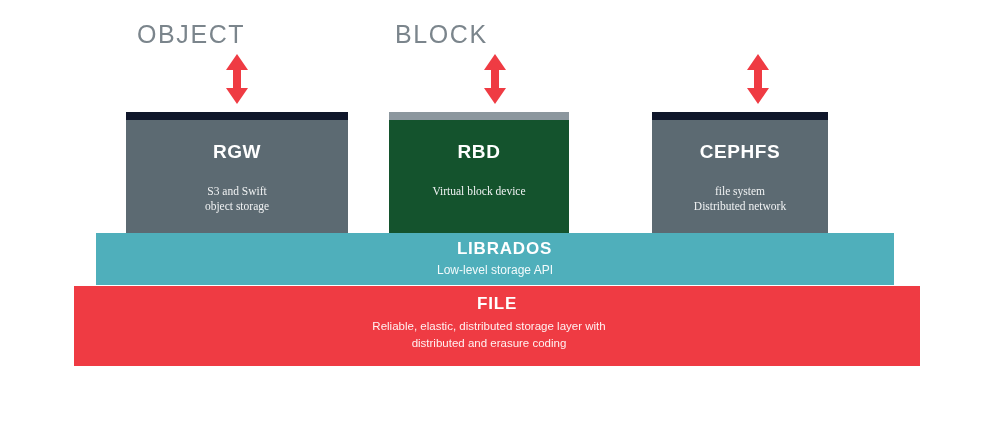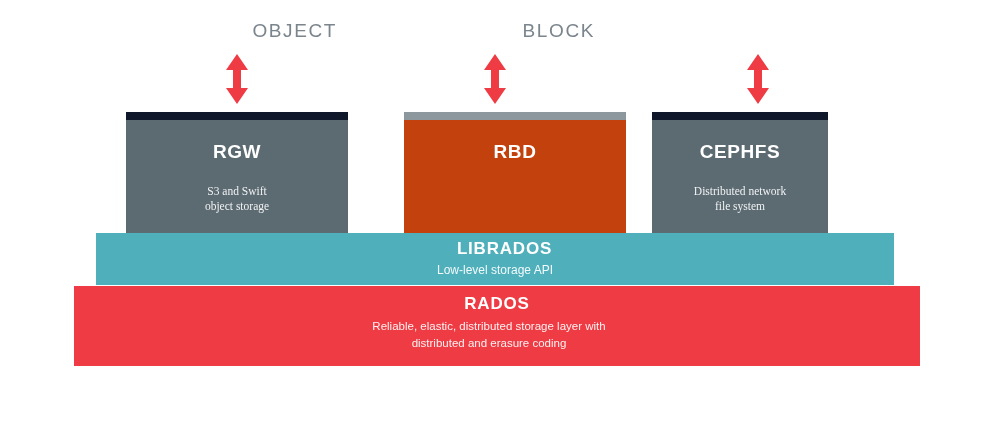--- a/index.html
+++ b/index.html
@@ -22,22 +22,22 @@
     top: 0;
     width: 990px;
     height: 444px;
   }
 
   
   .iface-label {
     position: absolute;
     top: 20px;
     width: 200px;
-    text-align: right;
-    font-size: 19px;
+    text-align: left;
+    font-size: 25px;
     letter-spacing: 1.6px;
     color: #7b858c;
     font-weight: 400;
     white-space: nowrap;
   }
 
   
   .arrow {
     position: absolute;
     top: 54px;
@@ -71,21 +71,21 @@
     right: 8px;
     top: 64px;
     font-size: 11.5px;
     font-weight: 400;
     line-height: 15px;
     color: #f0f2f3;
     font-family: Liberation Serif, serif;
   }
 
   #box-rgw    { left: 126px; width: 222px; background: #5c6a72; }
-  #box-rbd    { left: 404px; width: 222px; background: #c2410c; border-top-color: #8c979e; }
+  #box-rbd    { left: 389px; width: 180px; background: #14532d; border-top-color: #8c979e; }
   #box-cephfs { left: 652px; width: 176px; background: #5c6a72; }
 
   
   #band-librados {
     position: absolute;
     left: 96px;
     top: 233px;
     width: 798px;
     height: 52px;
     background: #4fafbb;
@@ -159,36 +159,39 @@
   <div class="svc-box" id="box-rgw">
     <div class="svc-title">RGW</div>
     <div class="svc-desc">
       <div>S3 and Swift</div>
       <div>object storage</div>
     </div>
   </div>
 
   <div class="svc-box" id="box-rbd">
     <div class="svc-title">RBD</div>
+    <div class="svc-desc">
+      <div>Virtual block device</div>
+    </div>
   </div>
 
   <div class="svc-box" id="box-cephfs">
     <div class="svc-title">CEPHFS</div>
     <div class="svc-desc">
+      <div>file system</div>
       <div>Distributed network</div>
-      <div>file system</div>
     </div>
   </div>
 
   <div id="band-librados">
     <div class="band-title">LIBRADOS</div>
     <div class="band-desc">Low-level storage API</div>
   </div>
 
   <div id="band-rados">
-    <div class="band-title">RADOS</div>
+    <div class="band-title">FILE</div>
     <div class="band-desc">
       <div>Reliable, elastic, distributed storage layer with</div>
       <div>distributed and erasure coding</div>
     </div>
   </div>
 
 </div>
 
 </body></html>

